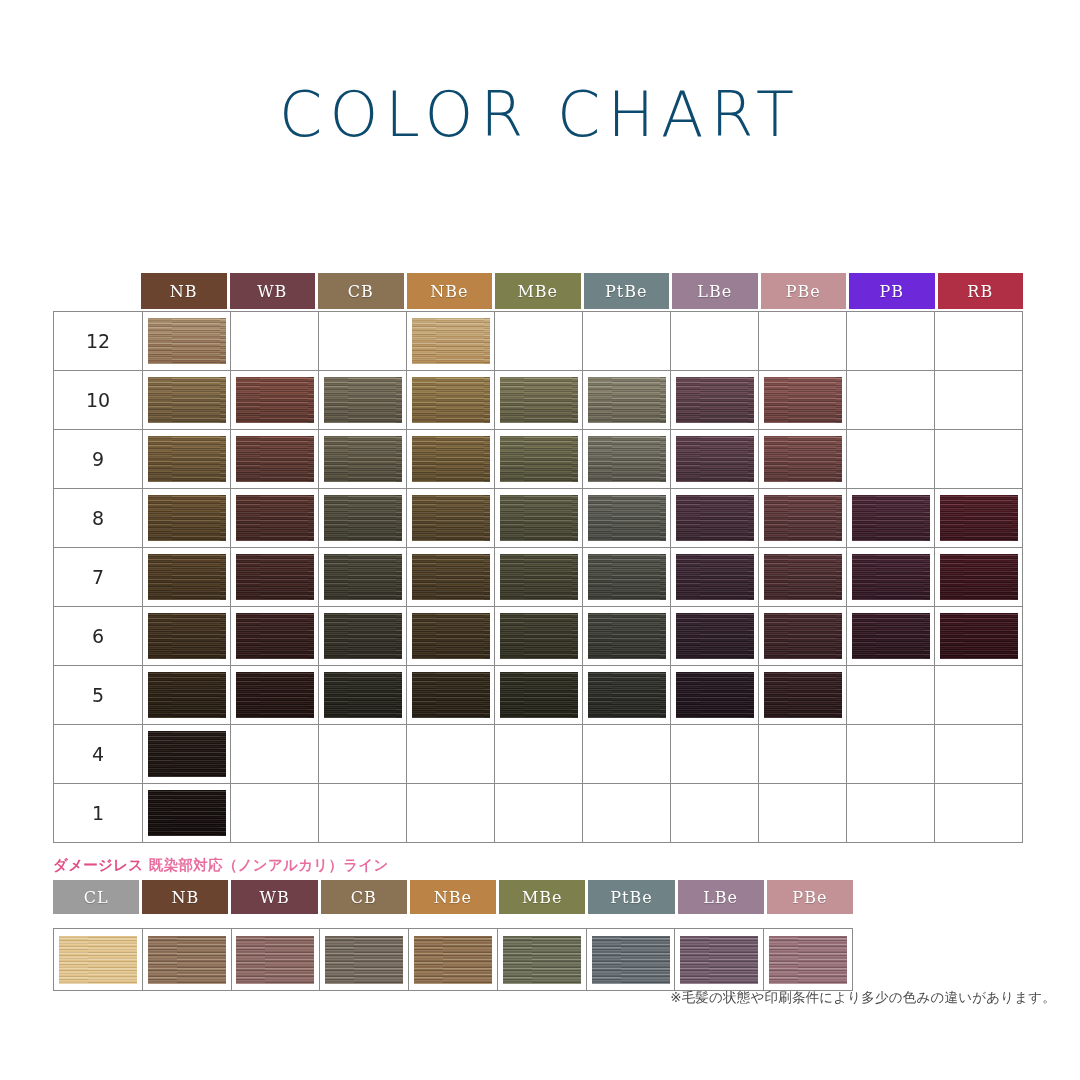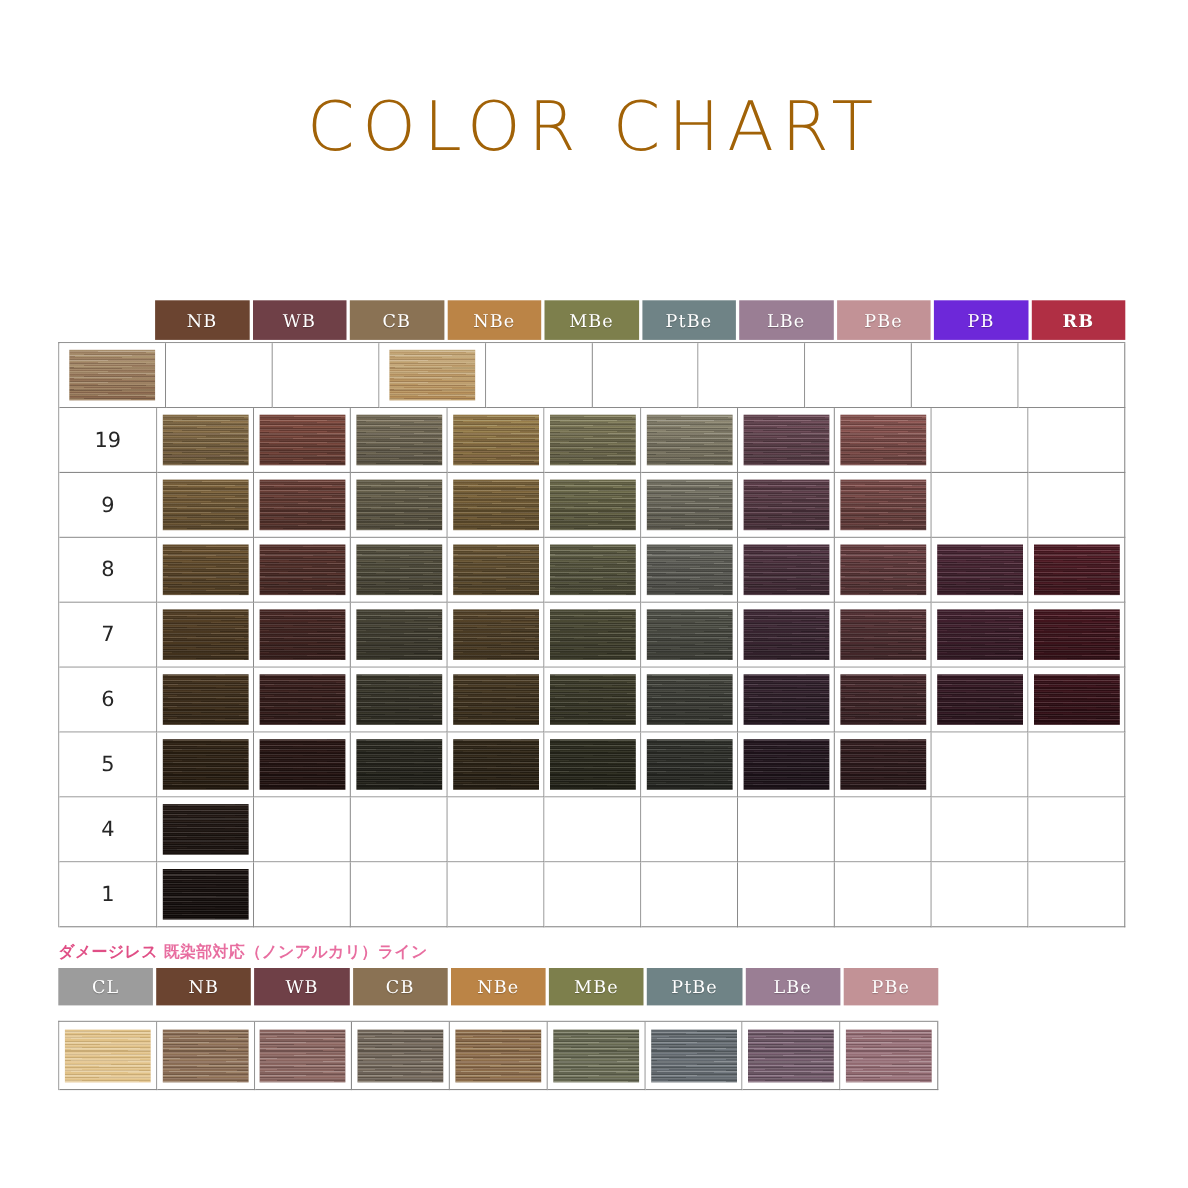--- a/index.html
+++ b/index.html
@@ -11,21 +11,21 @@
     overflow:hidden;
     position:relative;
   }
   #page-title{
     position:absolute;
     top:78px;left:0;width:1080px;
     text-align:center;
     font-size:62px;
     font-weight:300;
     letter-spacing:7px;
-    color:#a16207;
+    color:#0c4a6e;
     font-family:"DejaVu Sans","Liberation Sans",sans-serif;
   }
 
   
   #main-chart{
     position:absolute;
     left:53px; top:273px;
     width:970px;
   }
   .hdr-row{
@@ -37,21 +37,21 @@
   .hdr-cell{
     flex:1 1 0;
     margin-right:3px;
     display:flex;align-items:center;justify-content:center;
     color:#ffffff;
     font-size:16px;
     letter-spacing:1px;
     font-family:"DejaVu Serif","Liberation Serif",serif;
     text-shadow:0 1px 1px rgba(0,0,0,.25);
   }
-  .hdr-cell:last-child{margin-right:0;font-weight:bold;}
+  .hdr-cell:last-child{margin-right:0;}
 
   .grid{
     border-top:1px solid #8a8a8a;
     border-left:1px solid #8a8a8a;
   }
   .row{
     display:flex;
     height:59px;
   }
   .row-label{
@@ -194,37 +194,38 @@
       <div class="hdr-cell" style="background: rgb(187, 132, 70);">NBe</div>
       <div class="hdr-cell" style="background: rgb(125, 127, 76);">MBe</div>
       <div class="hdr-cell" style="background: rgb(111, 131, 134);">PtBe</div>
       <div class="hdr-cell" style="background: rgb(154, 126, 148);">LBe</div>
       <div class="hdr-cell" style="background: rgb(194, 146, 150);">PBe</div>
       <div class="hdr-cell" style="background: #6d28d9;">PB</div>
       <div class="hdr-cell" style="background: rgb(176, 47, 68);">RB</div>
     </div>
   <div class="grid" id="main-grid">
       <div class="row">
+        <div class="row-label">12</div>
         <div class="cell">
           <div class="swatch" style="background: rgb(160, 131, 99);"></div>
         </div>
         <div class="cell"></div>
         <div class="cell"></div>
         <div class="cell">
           <div class="swatch" style="background: rgb(194, 162, 113);"></div>
         </div>
         <div class="cell"></div>
         <div class="cell"></div>
         <div class="cell"></div>
         <div class="cell"></div>
         <div class="cell"></div>
         <div class="cell"></div>
       </div>
       <div class="row">
-        <div class="row-label">19</div>
+        <div class="row-label">10</div>
         <div class="cell">
           <div class="swatch" style="background: rgb(122, 99, 64);"></div>
         </div>
         <div class="cell">
           <div class="swatch" style="background: rgb(111, 64, 54);"></div>
         </div>
         <div class="cell">
           <div class="swatch" style="background: rgb(107, 99, 80);"></div>
         </div>
         <div class="cell">
@@ -476,13 +477,14 @@
       <div class="dl-cell">
         <div class="dl-swatch" style="background: rgb(107, 84, 100);"></div>
       </div>
       <div class="dl-cell">
         <div class="dl-swatch" style="background: rgb(147, 107, 115);"></div>
       </div>
     </div>
 </div>
 
 <div id="footnotes">
+  <div class="footnote">※毛髪の状態や印刷条件により多少の色みの違いがあります。</div>
 </div>
 
 </body></html>

